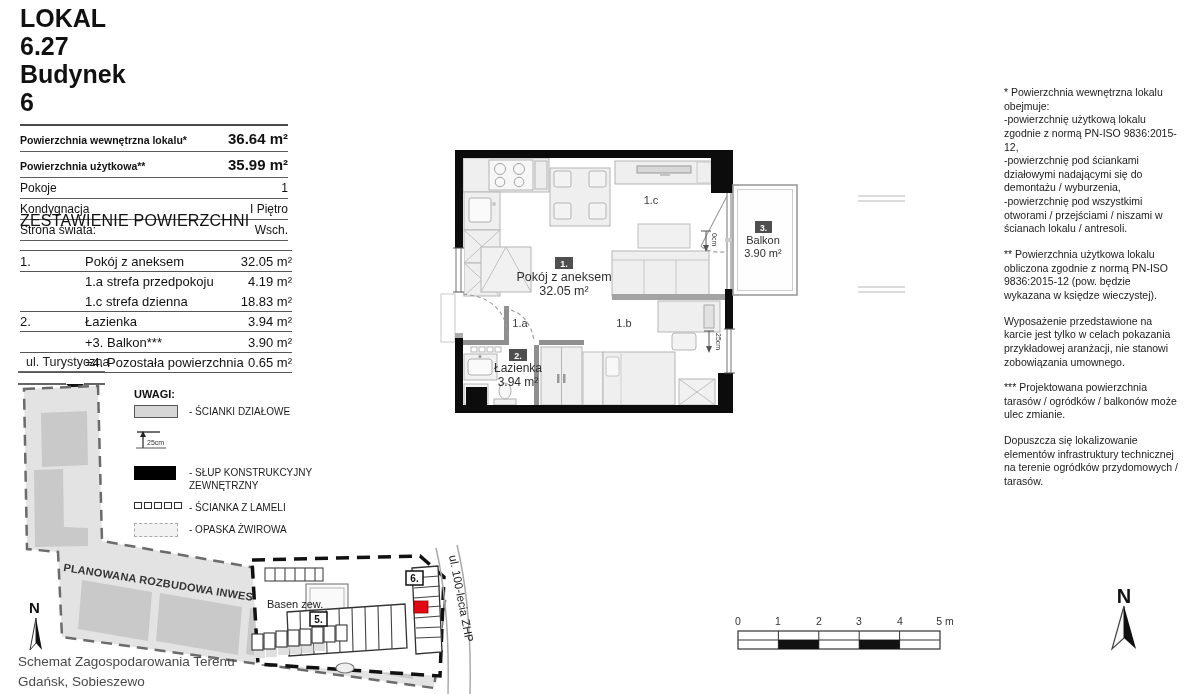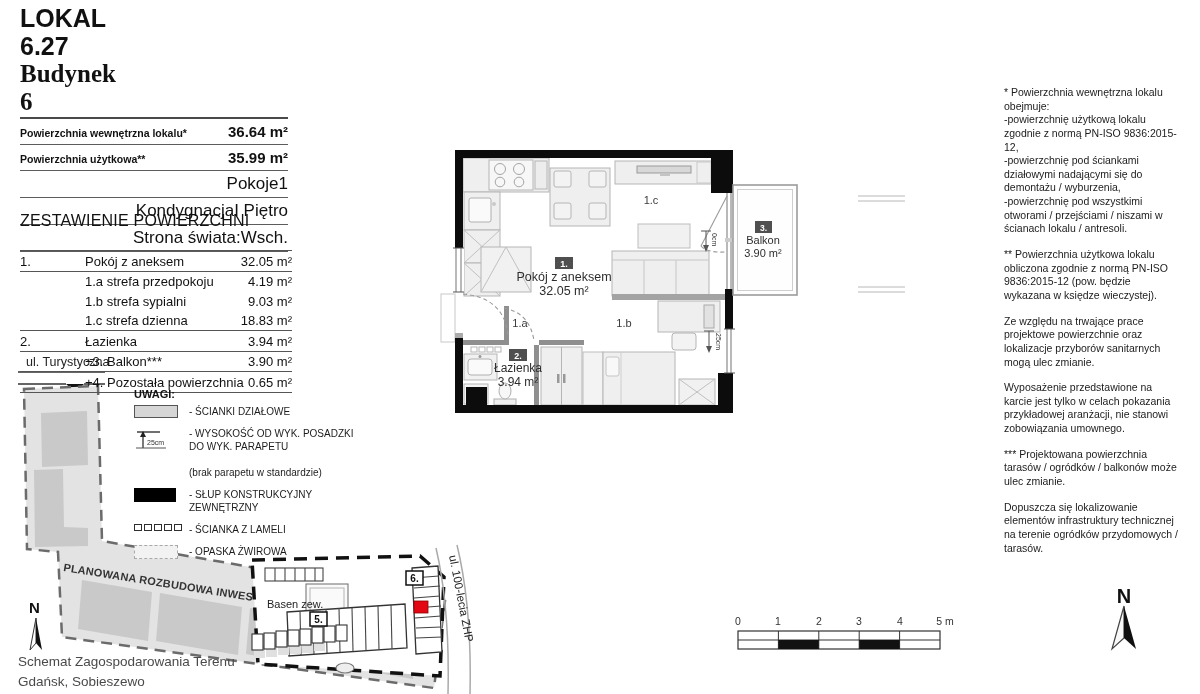--- a/index.html
+++ b/index.html
@@ -3,25 +3,25 @@
 <meta charset="utf-8">
 <style>
   html,body{margin:0;padding:0;background:#fff;}
   .page{position:relative;width:1200px;height:694px;background:#fff;overflow:hidden;
         font-family:"Liberation Sans",sans-serif;color:#111;}
   .abs{position:absolute;}
   
   .hdr{left:20px;top:4px;width:268px;}
   .hrow{display:flex;justify-content:space-between;align-items:baseline;}
   .hrow.big{font-size:25px;font-weight:bold;line-height:28px;flex-direction:column;}
-  .hrow.big.last{border-bottom:2px solid #4a4a4a;padding-bottom:1px;font-family:Liberation Serif, serif;}
+  .hrow.big.last{border-bottom:2px solid #4a4a4a;padding-bottom:8px;}
   .hrow.area{border-bottom:1.5px solid #5c5c5c;padding:1px 0;gap:16px;}
   .hrow.area .lbl{font-size:10.5px;font-weight:bold;}
   .hrow.area .val{font-size:15px;font-weight:bold;line-height:23px;}
-  .hrow.info{font-size:17px;padding:3px 0;border-bottom:1.5px solid #5c5c5c;justify-content:flex-end;}
+  .hrow.info{font-size:12px;padding:3px 0;border-bottom:1.5px solid #5c5c5c;}
   
   .tbl{left:20px;top:186px;width:272px;font-size:13px;}
   .tbl .ttl{font-size:16px;letter-spacing:.2px;padding-bottom:20px;border-bottom:1.5px solid #555;margin-top:26px;}
   .trow{display:grid;grid-template-columns:65px 1fr auto;padding:2.5px 0 2px;}
   .trow.rule{border-bottom:1.5px solid #555;}
   .trow .v{text-align:right;}
   
   .legend{left:134px;top:388px;width:225px;}
   .legend .ttl{font-size:11px;font-weight:bold;margin-bottom:5px;}
   .lg-row{display:flex;align-items:flex-start;margin-bottom:9px;}
@@ -362,25 +362,20 @@
     <div class="trow rule">
       <span>1.</span>
       <span>Pokój z aneksem</span>
       <span class="v">32.05 m²</span>
     </div>
     <div class="trow">
       <span></span>
       <span>1.a strefa przedpokoju</span>
       <span class="v">4.19 m²</span>
     </div>
-    <div class="trow">
-      <span></span>
-      <span>1.b strefa sypialni</span>
-      <span class="v">9.03 m²</span>
-    </div>
     <div class="trow rule">
       <span></span>
       <span>1.c strefa dzienna</span>
       <span class="v">18.83 m²</span>
     </div>
     <div class="trow rule">
       <span>2.</span>
       <span>Łazienka</span>
       <span class="v">3.94 m²</span>
     </div>
@@ -407,23 +402,20 @@
     <div class="lg-row">
       <span class="lg-ic">
         <svg width="40" height="26" viewBox="0 0 40 26">
           <line x1="3" y1="5" x2="26" y2="5" stroke="#222" stroke-width="1.3"></line>
           <line x1="9" y1="5" x2="9" y2="21" stroke="#222" stroke-width="1.2"></line>
           <polygon points="6,10 12,10 9,4" fill="#222"></polygon>
           <line x1="2" y1="21" x2="32" y2="21" stroke="#555" stroke-width="1"></line>
           <text x="13" y="18" font-size="7" fill="#333">25cm</text>
         </svg>
       </span>
-      <span class="lg-lbl"><span>- WYSOKOŚĆ OD WYK. POSADZKI
-DO WYK. PARAPETU</span><br>
-        <span>(brak parapetu w standardzie)</span></span>
     </div>
     <div class="lg-row">
       <span class="lg-ic">
           <span class="sw-column" style="display: block"></span>
         </span>
       <span class="lg-lbl">- SŁUP KONSTRUKCYJNY ZEWNĘTRZNY</span>
     </div>
     <div class="lg-row">
       <span class="lg-ic">
         <span class="lamella">
@@ -443,19 +435,18 @@
       <span class="lg-lbl">- OPASKA ŻWIROWA</span>
     </div>
   </div>
 
   <div class="abs notes">
     <p>* Powierzchnia wewnętrzna lokalu obejmuje:
  -powierzchnię użytkową lokalu zgodnie z normą PN-ISO 9836:2015-12,
  -powierzchnię pod ściankami działowymi nadającymi się do demontażu / wyburzenia,
  -powierzchnię pod wszystkimi otworami / przejściami / niszami w ścianach lokalu / antresoli.</p>
     <p>** Powierzchnia użytkowa lokalu obliczona zgodnie z normą PN-ISO 9836:2015-12 (pow. będzie wykazana w księdze wieczystej).</p>
-    <p>Ze względu na trwające prace projektowe powierzchnie oraz lokalizacje przyborów sanitarnych mogą ulec zmianie.</p>
     <p>Wyposażenie przedstawione na karcie jest tylko w celach pokazania przykładowej aranżacji, nie stanowi zobowiązania umownego.</p>
     <p>*** Projektowana powierzchnia tarasów / ogródków / balkonów może ulec zmianie.</p>
     <p>Dopuszcza się lokalizowanie elementów infrastruktury technicznej na terenie ogródków przydomowych / tarasów.</p>
   </div>
 
 </div>
 
 </body></html>

